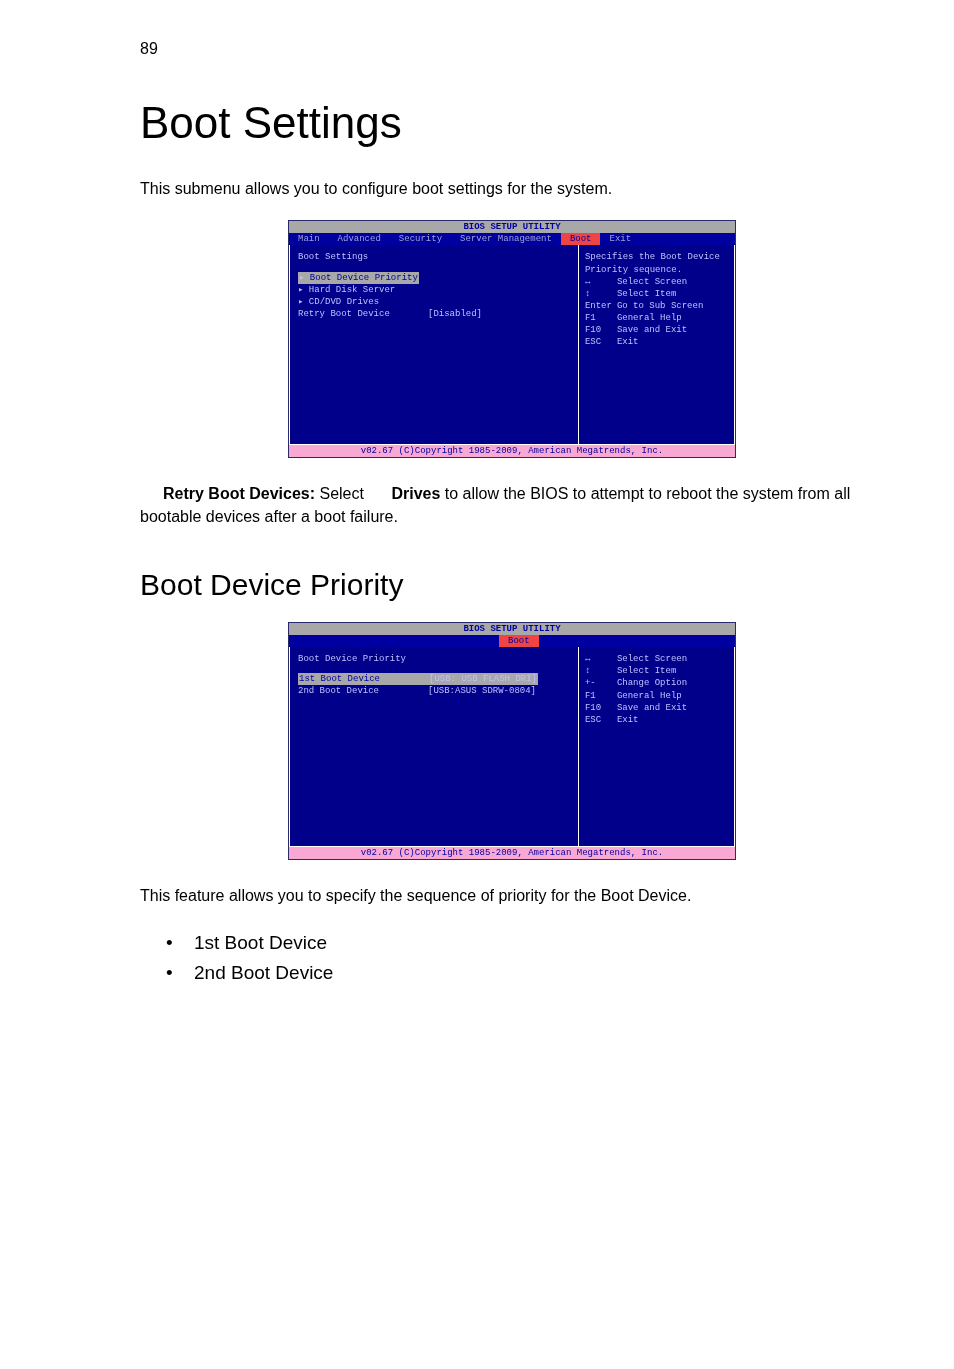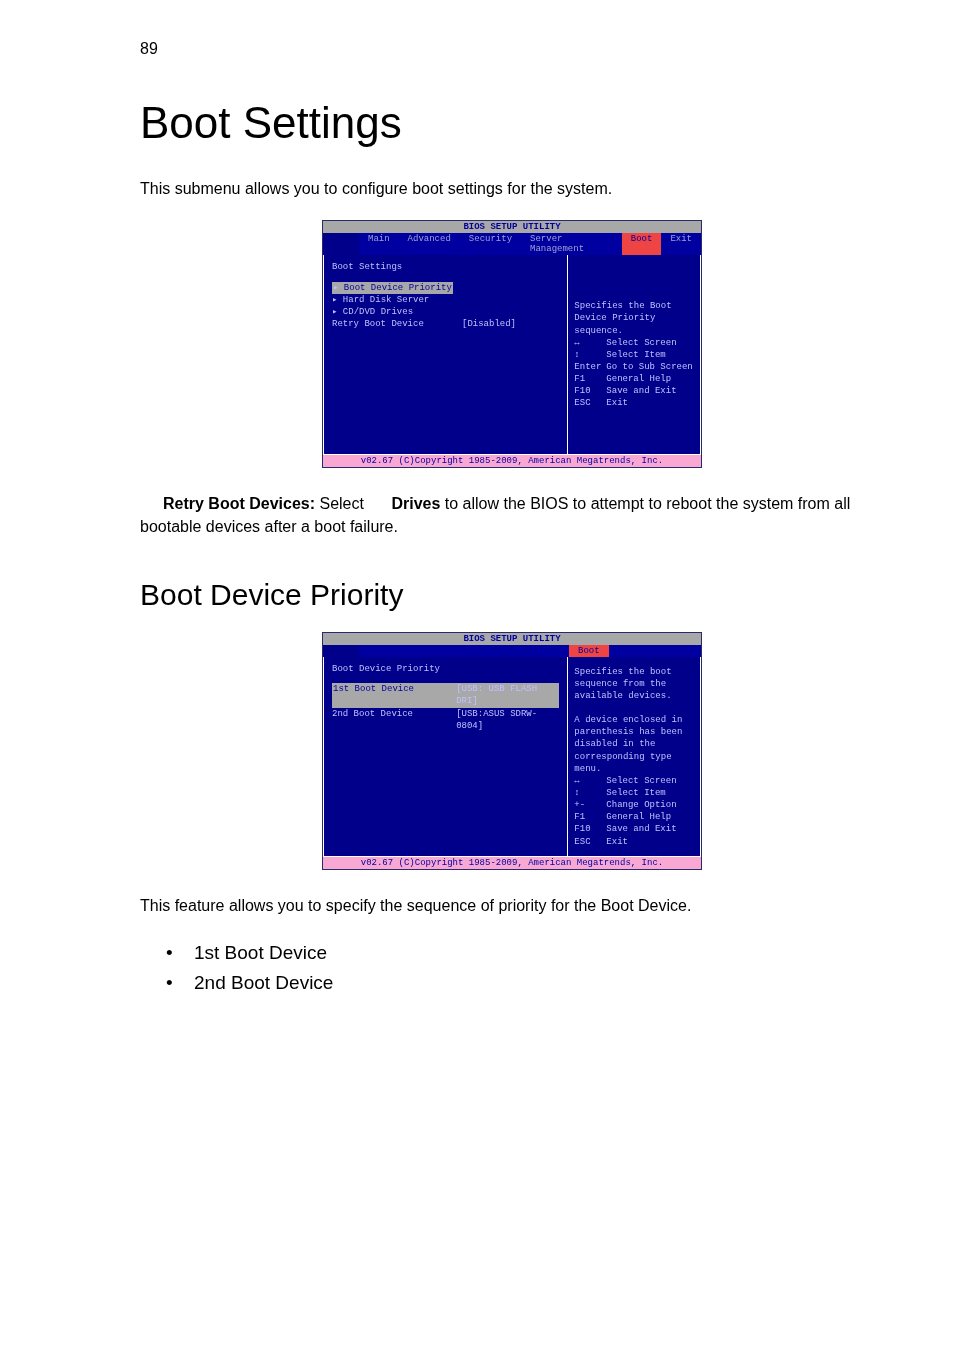--- a/index.html
+++ b/index.html
@@ -29,40 +29,39 @@
       margin-bottom: 20px;
     }
     p.body {
       font-family: 'Segoe UI', Tahoma, sans-serif;
       font-size: 16px;
       line-height: 1.4;
       margin-bottom: 20px;
     }
     p.body b { font-weight: 700; margin-left: 23px; }
     .bios-screen {
-      width: 380px;
+      width: 448px;
       margin: 0 auto 25px auto;
       background: #00008b;
       font-family: 'Courier New', monospace;
       font-size: 9px;
       color: #fff;
       border: 1px solid #2a2a6a;
     }
     .bios-title {
       background: #a8a8a8;
       color: #0000a0;
       text-align: center;
       font-weight: bold;
       padding: 1px 0;
     }
     .bios-menu {
       display: flex;
       background: #0000a0;
       padding: 0;
-      margin-left: 36px;
     }
     .bios-menu .tab {
       padding: 1px 9px;
       color: #a0a0d0;
     }
     .bios-menu .tab.active {
       background: #ef4444;
       color: #0000a0;
     }
     .bios-body {
@@ -81,26 +80,26 @@
     .bios-left .row { display: flex; }
     .bios-left .row .label { width: 130px; }
     .bios-left .row .value { color: #c0c0ff; }
     .bios-left .highlight { background: #a8a8a8; color: #0000a0; padding: 0 1px; display: inline-block; }
     .bios-left .arrow::before { content: "\25B8  "; color: #c0c0ff; }
     .bios-right {
       flex: 1;
       border: 1px solid #fff;
       border-top: none;
       border-left: none;
-      padding: 24px 6px;
+      padding: 6px 6px;
       color: #c0c0ff;
       line-height: 1.35;
       display: flex;
       flex-direction: column;
-      justify-content: center;
+      justify-content: flex-start;
     }
     .bios-right .help-top { color: #c0c0ff; }
     .bios-right .nav { color: #c0c0ff; }
     .bios-right .nav div { display: flex; }
     .bios-right .nav .key { width: 32px; }
     .bios-footer {
       background: #f9a8d4;
       color: #0000a0;
       text-align: center;
       padding: 1px 0;
@@ -207,23 +206,20 @@
       <div class="row">
         <span class="label highlight">1st Boot Device</span>
         <span class="value highlight">[USB: USB FLASH DRI]</span>
       </div>
       <div class="row">
         <span class="label">2nd Boot Device</span>
         <span class="value">[USB:ASUS SDRW-0804]</span>
       </div>
     </div>
     <div class="bios-right">
-      <div class="help-top" style="white-space:pre-line">Specifies the boot sequence from the available devices.
-
-A device enclosed in parenthesis has been disabled in the corresponding type menu.</div>
       <div class="nav">
         <div>
             <span class="key">↔</span>
             <span>Select Screen</span>
           </div>
         <div>
             <span class="key">↕</span>
             <span>Select Item</span>
           </div>
         <div>

